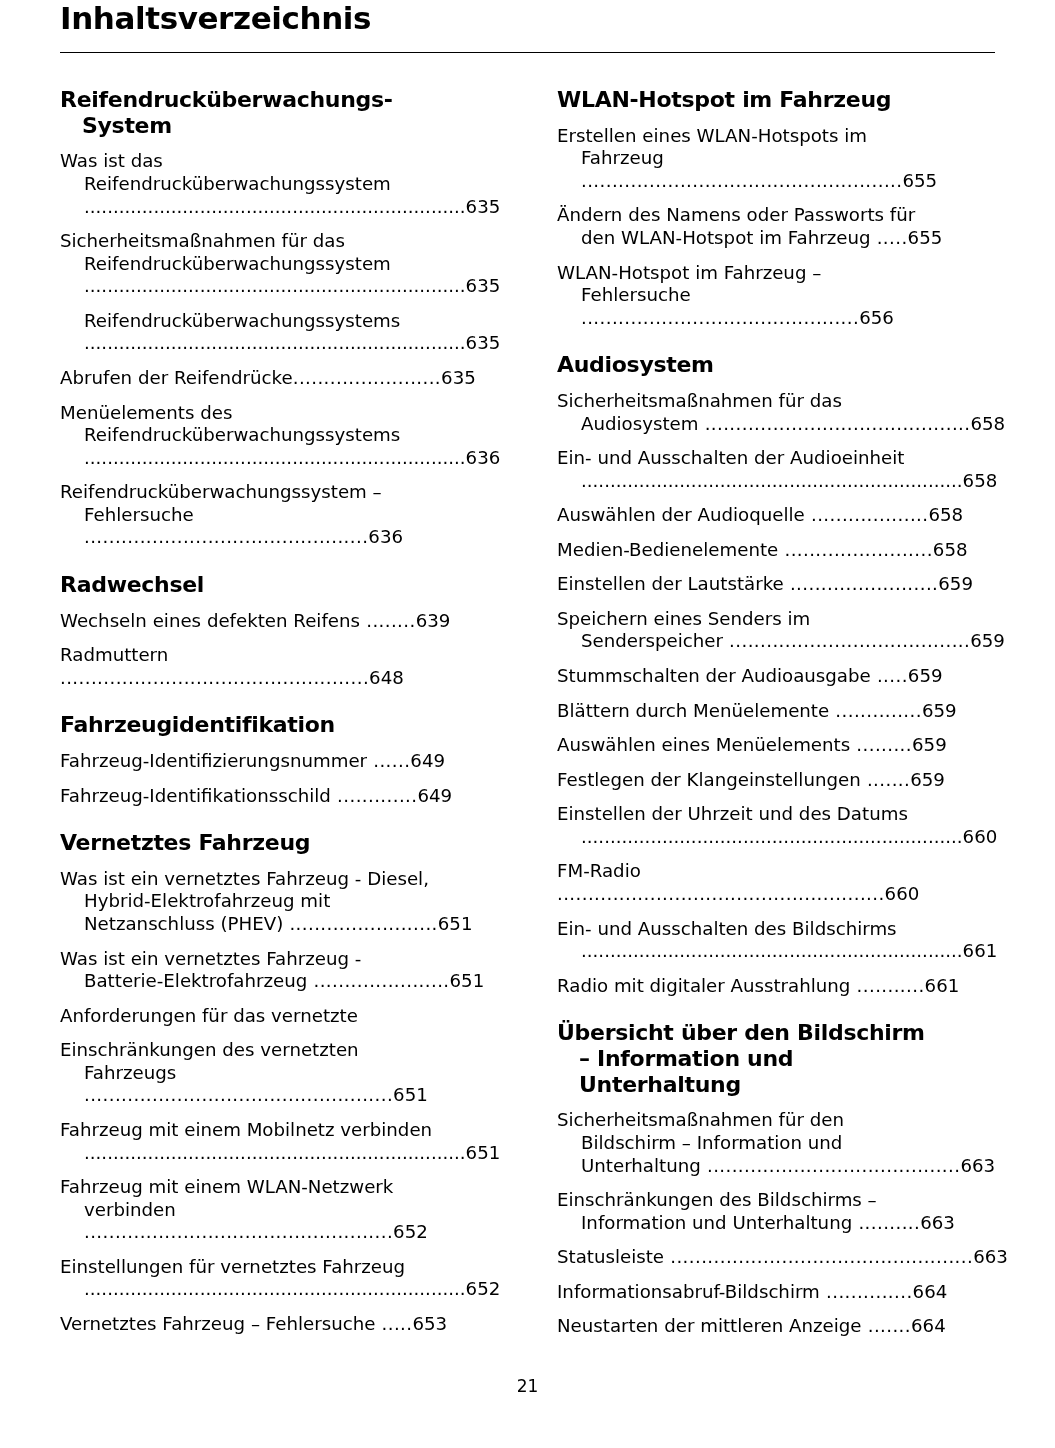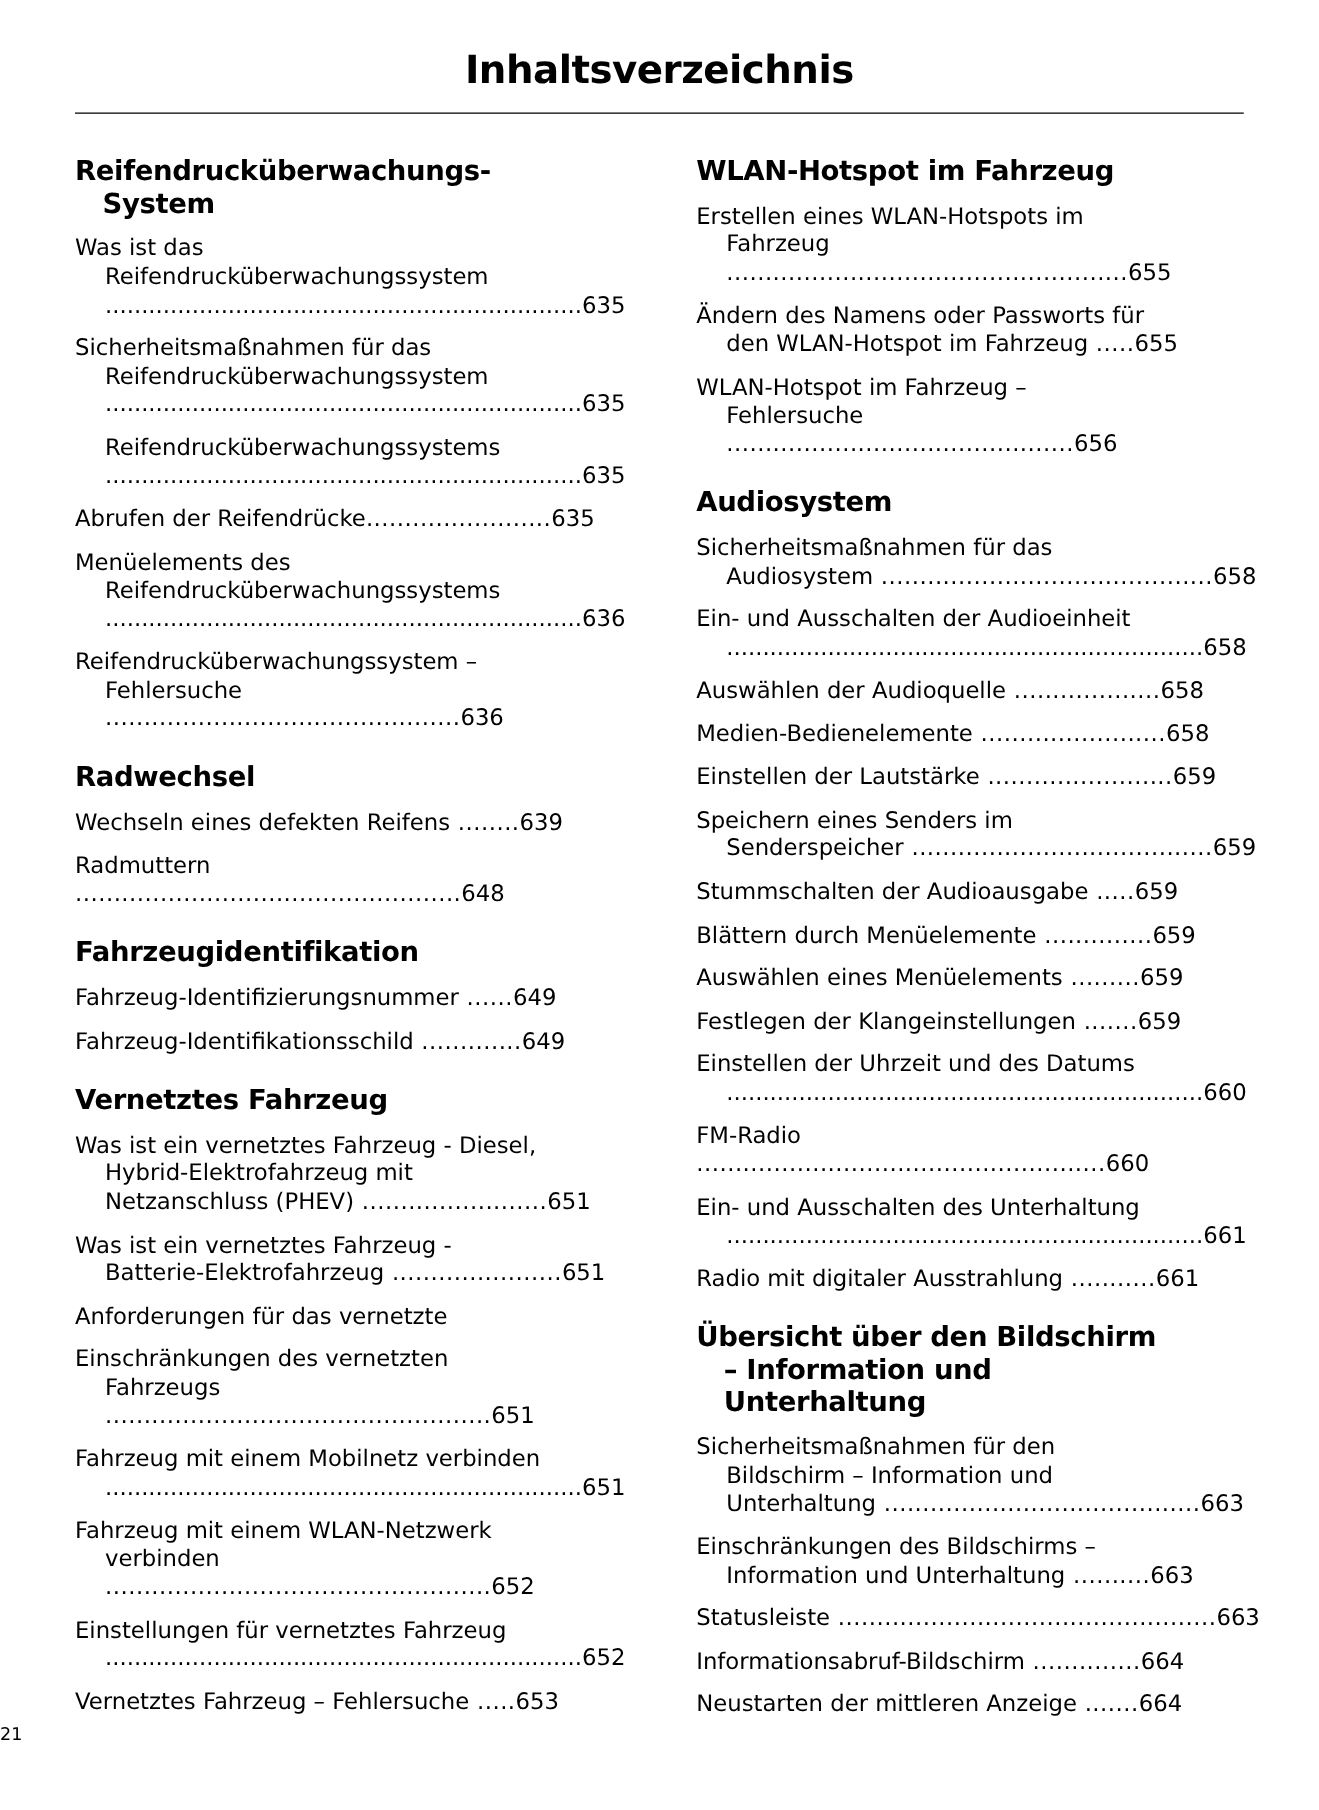--- a/index.html
+++ b/index.html
@@ -16,22 +16,21 @@
     overflow: hidden;
   }
   .page {
     position: relative;
     width: 1055px;
     height: 1448px;
     box-sizing: border-box;
     padding: 0 60px;
   }
   .page-header {
-    padding-top: 38px;
-    text-align: center;
+    text-align: left;
   }
   .page-header h1 {
     margin: 0;
     font-size: 31px;
     font-weight: bold;
     letter-spacing: -0.4px;
     font-family: "DejaVu Sans", sans-serif;
   }
   .header-rule {
     margin-top: 16px;
@@ -82,21 +81,22 @@
     letter-spacing: 0.4px;
   }
   .pg {
     white-space: nowrap;
   }
   .footer {
     position: absolute;
     left: 0;
     right: 0;
     bottom: 52px;
-    font-size: 14px;
+    text-align: center;
+    font-size: 17px;
   }
 </style>
 </head>
 <body>
 
 <div class="page">
 
   <div class="page-header">
     <h1>Inhaltsverzeichnis</h1>
   </div>
@@ -238,21 +238,21 @@
             <span class="ln">Festlegen der Klangeinstellungen<span class="dots"> .......</span><span class="pg">659</span></span>
           </div>
           <div class="entry">
             <span class="ln">Einstellen der Uhrzeit und des Datums</span>
             <span class="ind">..................................................................<span class="pg">660</span></span>
           </div>
           <div class="entry">
             <span class="ln">FM-Radio<span class="dots"> .....................................................</span><span class="pg">660</span></span>
           </div>
           <div class="entry">
-            <span class="ln">Ein- und Ausschalten des Unterhaltung</span>
+            <span class="ln">Ein- und Ausschalten des Bildschirms</span>
             <span class="ind">..................................................................<span class="pg">661</span></span>
           </div>
           <div class="entry">
             <span class="ln">Radio mit digitaler Ausstrahlung<span class="dots"> ...........</span><span class="pg">661</span></span>
           </div>
         </div>
         <div class="section">
           <div class="section-title">Übersicht über den Bildschirm<span class="hang">– Information und</span><span class="hang">Unterhaltung</span></div>
           <div class="entry">
             <span class="ln">Sicherheitsmaßnahmen für den</span>

